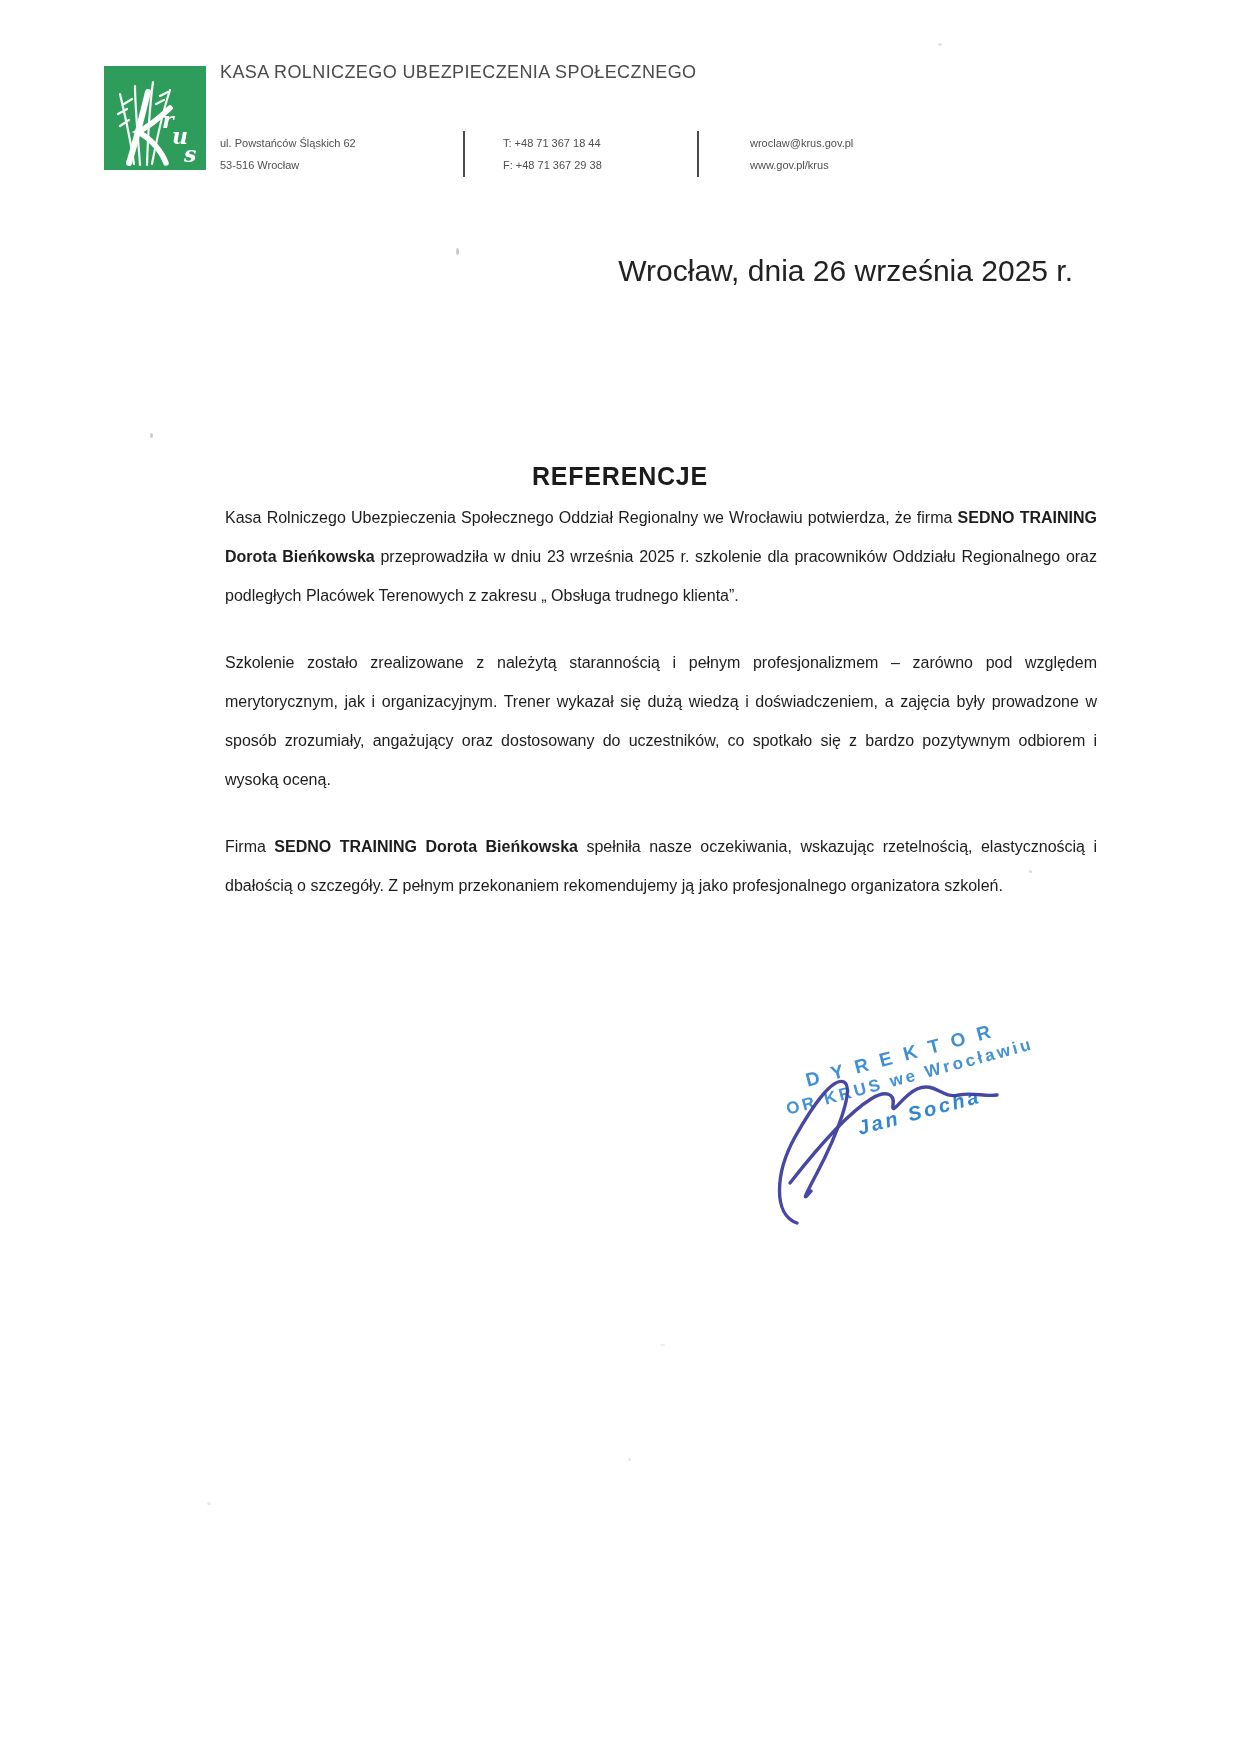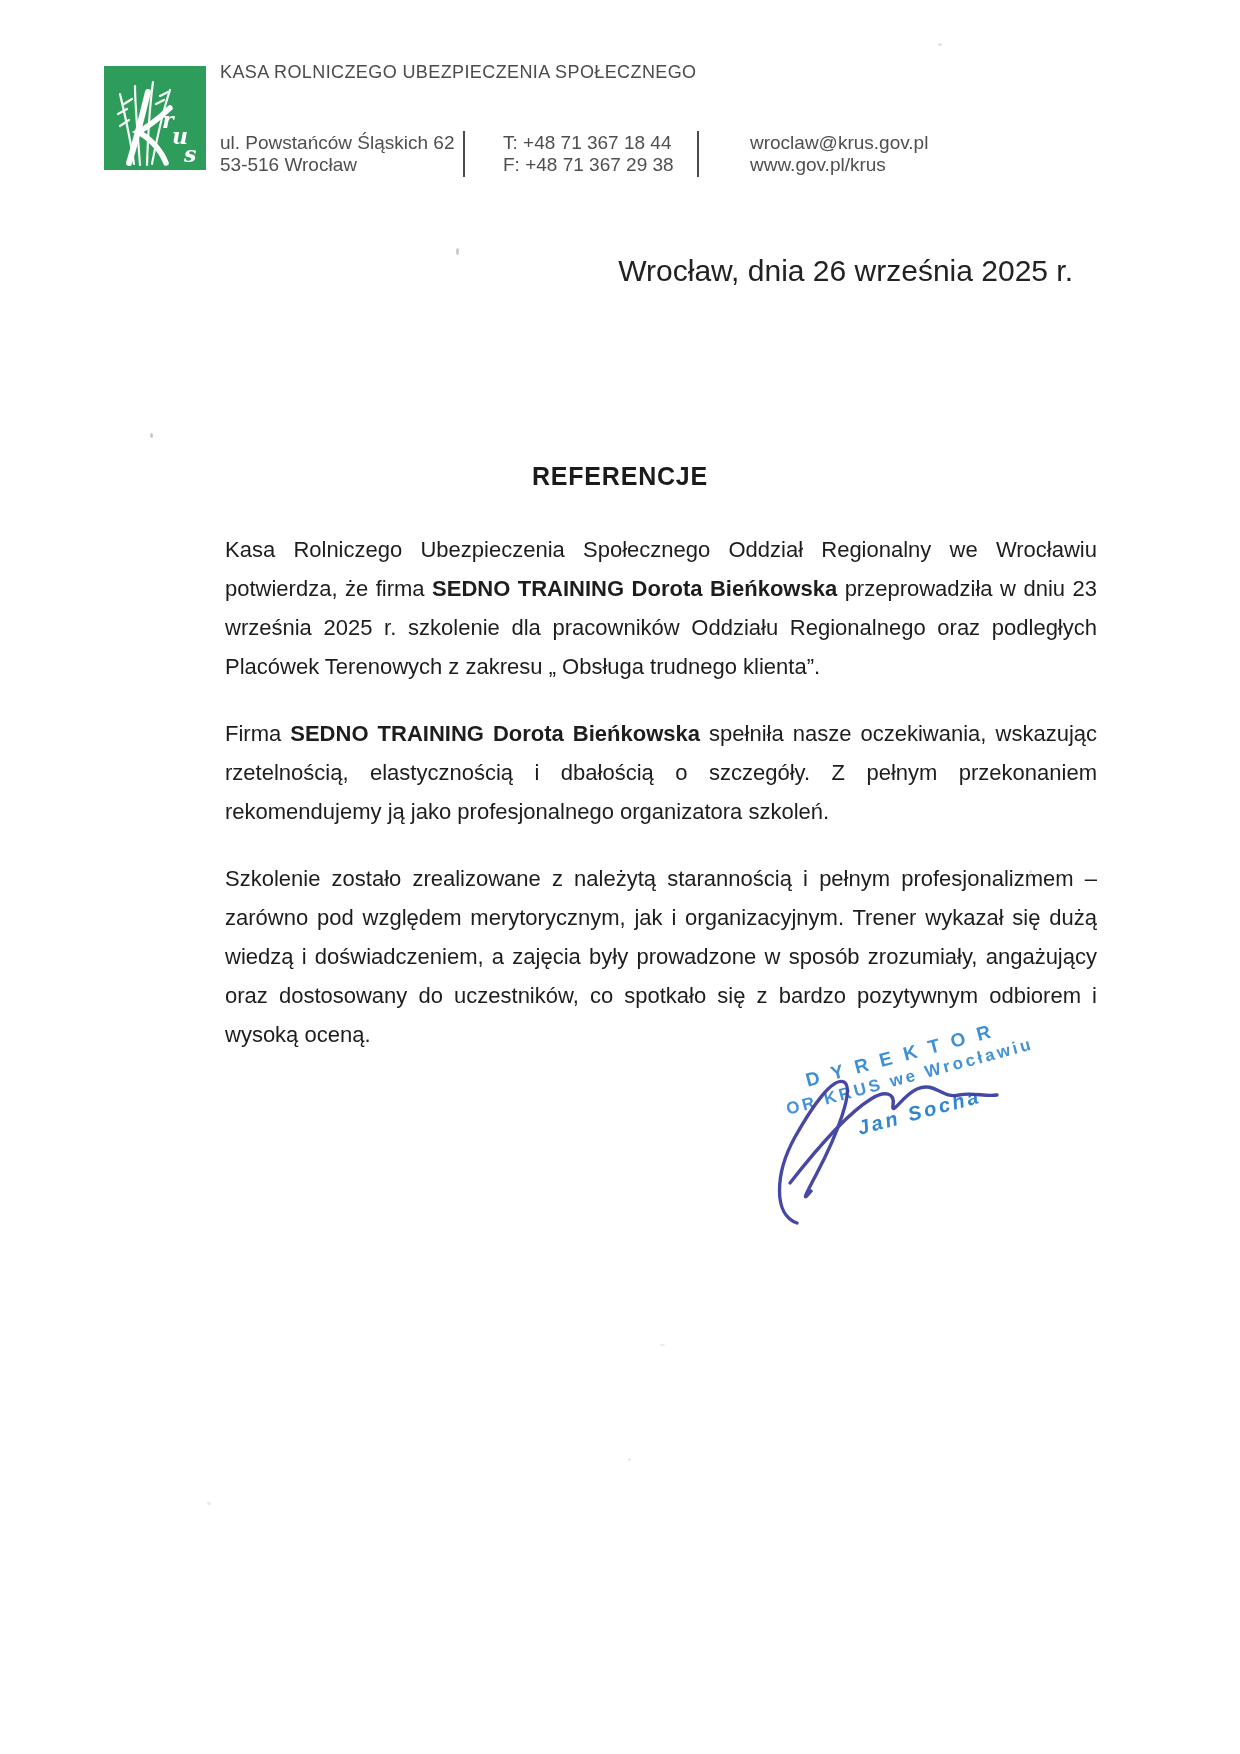--- a/index.html
+++ b/index.html
@@ -14,41 +14,41 @@
   }
   
   .logo{
     position:absolute;left:104px;top:66px;width:102px;height:104px;
   }
   .org-lines{
     position:absolute;left:220px;top:60px;
     font-size:18px;line-height:24px;letter-spacing:.4px;
     color:#4b4b4b;font-weight:500;
   }
-  .contact{position:absolute;top:132px;font-size:19px;line-height:22px;color:#4f4f4f;}
+  .contact{position:absolute;top:132px;font-size:11px;line-height:22px;color:#4f4f4f;}
   .contact-addr{left:220px;}
   .contact-tel{left:503px;}
   .contact-mail{left:738px;margin-left:12px;}
   .vdiv{position:absolute;top:131px;width:2px;height:46px;background:#4a4a4a;}
   .vdiv1{left:463px;}
   .vdiv2{left:697px;}
   
   .date-line{
     position:absolute;top:254px;right:167px;
     font-size:30px;color:#222;
   }
   .doc-title{
     position:absolute;left:0;top:462px;width:1240px;
     text-align:center;font-size:25px;font-weight:700;
     letter-spacing:.8px;color:#1b1b1b;
   }
   
   .body-text{
-    position:absolute;left:225px;top:530px;width:872px;
-    font-size:22px;line-height:39px;text-align:justify;color:#1d1d1d;
+    position:absolute;left:225px;top:498px;width:872px;
+    font-size:16px;line-height:39px;text-align:justify;color:#1d1d1d;
   }
   .body-text p{margin:0 0 28px 0;}
   .body-text .b{font-weight:700;}
   
   .stamp{
     position:absolute;left:756px;top:1082px;width:300px;
     transform:rotate(-15deg);transform-origin:left top;
     color:#2f86d2;text-align:center;line-height:1.25;
     user-select:none;
   }
@@ -118,22 +118,22 @@
     <div>wroclaw@krus.gov.pl</div>
     <div>www.gov.pl/krus</div>
   </div>
 
   <div class="date-line">Wrocław, dnia 26 września 2025 r.</div>
 
   <div class="doc-title">REFERENCJE</div>
 
   <div class="body-text">
       <p><span>Kasa Rolniczego Ubezpieczenia Społecznego Oddział Regionalny we Wrocławiu potwierdza, że firma </span><span class="b">SEDNO TRAINING Dorota Bieńkowska</span><span> przeprowadziła w dniu 23 września 2025 r. szkolenie dla pracowników Oddziału Regionalnego oraz podległych Placówek Terenowych z zakresu „ Obsługa trudnego klienta”.</span></p>
+      <p><span>Szkolenie zostało zrealizowane z należytą starannością i pełnym profesjonalizmem – zarówno pod względem merytorycznym, jak i organizacyjnym. Trener wykazał się dużą wiedzą i doświadczeniem, a zajęcia były prowadzone w sposób zrozumiały, angażujący oraz dostosowany do uczestników, co spotkało się z bardzo pozytywnym odbiorem i wysoką oceną.</span></p>
       <p><span>Firma </span><span class="b">SEDNO TRAINING Dorota Bieńkowska</span><span> spełniła nasze oczekiwania, wskazując rzetelnością, elastycznością i dbałością o szczegóły. Z pełnym przekonaniem rekomendujemy ją jako profesjonalnego organizatora szkoleń.</span></p>
-      <p><span>Szkolenie zostało zrealizowane z należytą starannością i pełnym profesjonalizmem – zarówno pod względem merytorycznym, jak i organizacyjnym. Trener wykazał się dużą wiedzą i doświadczeniem, a zajęcia były prowadzone w sposób zrozumiały, angażujący oraz dostosowany do uczestników, co spotkało się z bardzo pozytywnym odbiorem i wysoką oceną.</span></p>
     </div>
 
   <div class="stamp">
     <div class="stamp-l1">DYREKTOR</div>
     <div class="stamp-l2">OR KRUS we Wrocławiu</div>
     <div class="stamp-l3">Jan Socha</div>
   </div>
 
   <svg class="signature" viewBox="0 0 300 180" xmlns="http://www.w3.org/2000/svg">
     <g stroke="#3d3fa0" stroke-width="3.4" fill="none" stroke-linecap="round" opacity="0.95">

